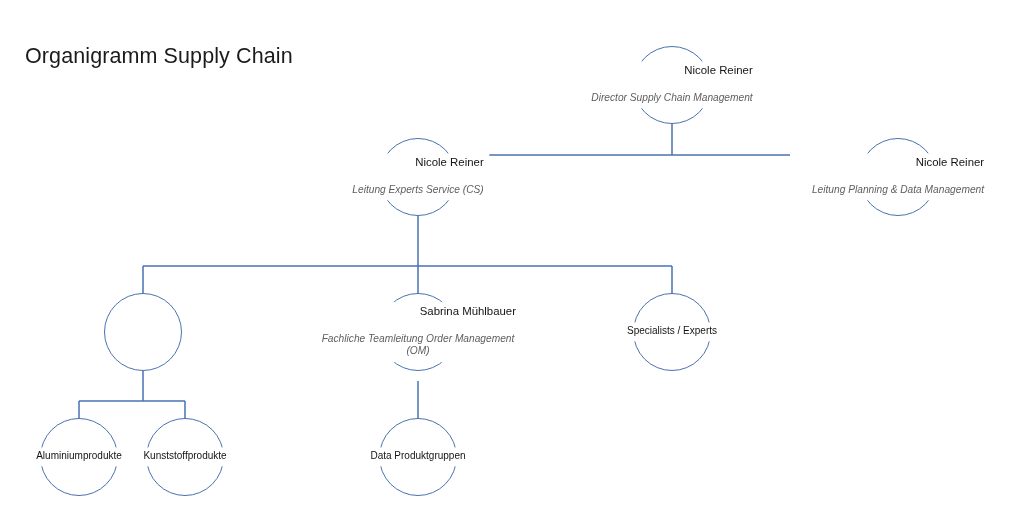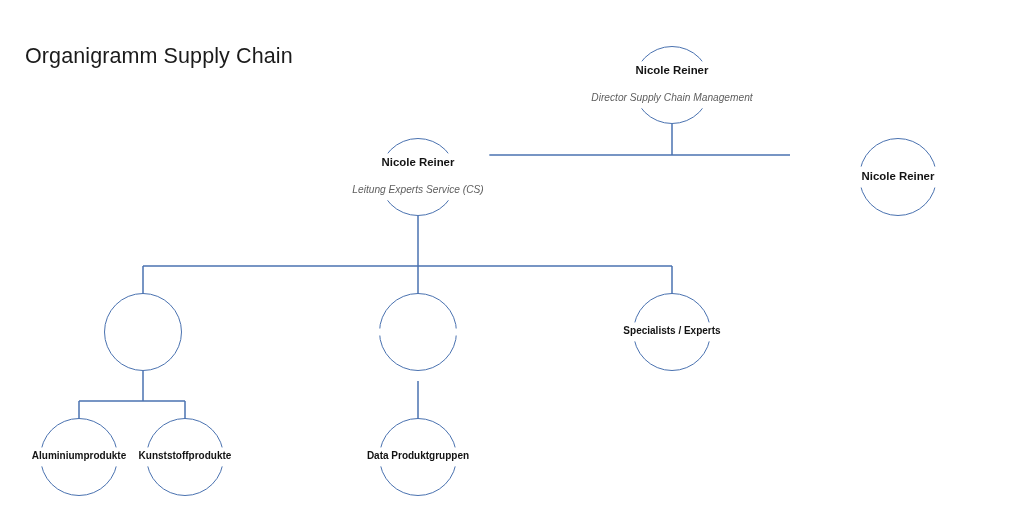--- a/index.html
+++ b/index.html
@@ -63,22 +63,23 @@
     text-align: center;
     white-space: nowrap;
     line-height: 1.22;
   }
   .node .label.wrapped {
     white-space: normal;
   }
   .node .name {
     display: block;
     font-size: 11.4px;
-    font-weight: 700;
+    font-weight: 400;
     color: #131313;
+    text-align: right;
   }
   .node .role {
     display: block;
     font-size: 10.2px;
     font-style: italic;
     color: #5e5e5e;
     margin-top: 14px;
   }
   .node.single .name {
     font-size: 10px;
@@ -129,32 +130,35 @@
   <div class="label">
     <span class="name">Nicole Reiner</span>
     <span class="role">Leitung Experts Service (CS)</span>
   </div>
 </div>
 
 <div class="node" style="left:898px; top:177px;">
   <div class="circle"></div>
   <div class="label">
     <span class="name">Nicole Reiner</span>
+    <span class="role">Leitung Planning &amp; Data Management</span>
   </div>
 </div>
 
 <div class="node" style="left:143px; top:332px;">
   <div class="circle"></div>
   <div class="label">
   </div>
 </div>
 
 <div class="node" style="left:418px; top:332px;">
   <div class="circle"></div>
   <div class="label wrapped" style="width:196px;">
+    <span class="name">Sabrina Mühlbauer</span>
+    <span class="role">Fachliche Teamleitung Order Management (OM)</span>
   </div>
 </div>
 
 <div class="node single" style="left:672px; top:332px;">
   <div class="circle"></div>
   <div class="label">
     <span class="name">Specialists / Experts</span>
   </div>
 </div>
 

